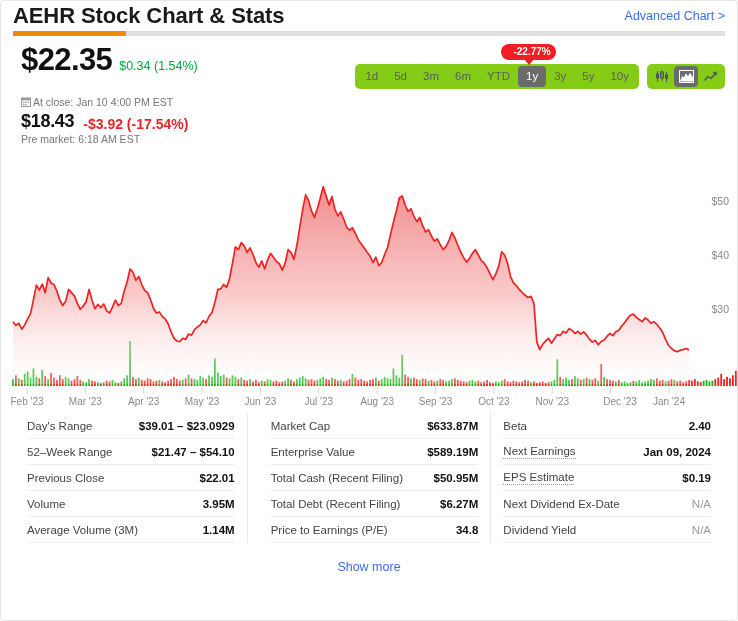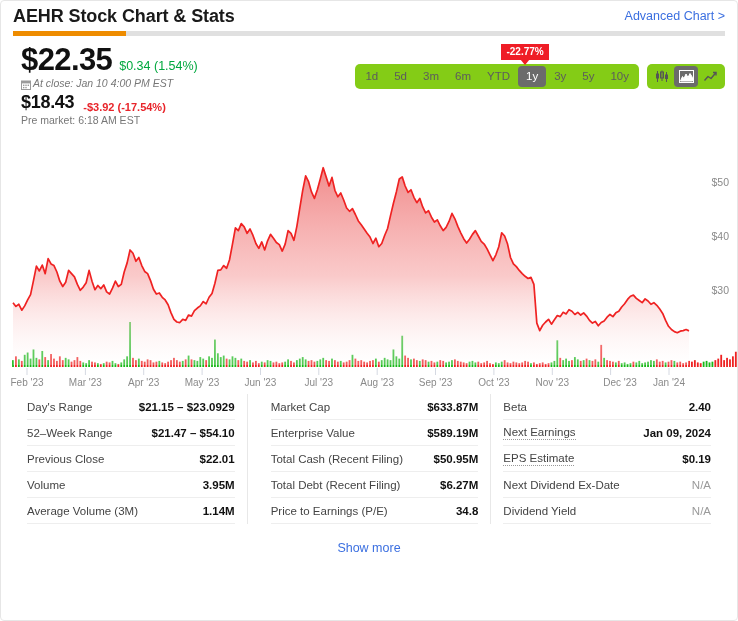--- a/index.html
+++ b/index.html
@@ -23,21 +23,21 @@
   
   .hdr {
     height: 30px;
     display: flex;
     align-items: center;
     justify-content: space-between;
     padding: 0 12px 0 12px;
     flex: 0 0 auto;
   }
   .hdr-title {
-    font-size: 18px;
+    font-size: 22px;
     font-weight: 700;
     color: #1a1a1a;
     letter-spacing: -0.1px;
   }
   .hdr-link {
     font-size: 12.5px;
     color: #3b6fe0;
     text-decoration: none;
     cursor: pointer;
     white-space: nowrap;
@@ -78,38 +78,37 @@
     letter-spacing: -0.6px;
     line-height: 1.05;
   }
   .price-chg-up {
     font-size: 12.5px;
     font-weight: 400;
     color: #00a83e;
   }
   .sub-line {
     display: flex;
-    align-items: flex-end;
+    align-items: flex-start;
     gap: 2px;
     font-size: 10.5px;
     color: #777;
-    margin-top: 0;
-    font-style: italic;
+    margin-top: 19px;
   }
   .cal-ico { display:inline-block; width:10px; height:10px; position:relative; top:1px; }
   .price-pre {
     font-size: 18px;
     font-weight: 700;
     color: #111;
     letter-spacing: -0.3px;
     line-height: 1.2;
   }
   .price-line2 { display:flex; align-items:flex-end; gap:9px; margin-top:3px; }
   .price-chg-dn {
-    font-size: 11px;
+    font-size: 14px;
     font-weight: 700;
     color: #e8242a;
   }
   .sub-line2 { font-size: 10.5px; color:#777; margin-top:1px; }
 
   
   .ctrl-wrap { display:flex; align-items:flex-start; gap:8px; position:relative; margin-top:20px; }
   .seg {
     display: flex;
     background: #84cc16;
@@ -143,22 +142,22 @@
   }
   .ico-btn.active { background: #6b6b6b; }
   .badge {
     position: absolute;
     left: 146px;
     top: -20px;
     background: #ef1d26;
     color: #fff;
     font-size: 10px;
     font-weight: 700;
-    padding: 2px 5px 3px 5px;
-    border-radius: 0;
+    padding: 2px 5px 3px 12px;
+    border-radius: 8px;
     white-space: nowrap;
   }
   .badge::after {
     content: "";
     position: absolute;
     left: 50%;
     margin-left: -5px;
     bottom: -5px;
     width: 0; height: 0;
     border-left: 5px solid transparent;
@@ -600,21 +599,21 @@
         <div class="xl" style="left: 551.273px; top: 245px;">Nov '23</div>
         <div class="xl" style="left: 619px; top: 245px;">Dec '23</div>
         <div class="xl" style="left: 668px; top: 245px;">Jan '24</div>
       </div>
   </div>
 
   <div class="stats">
     <div class="col" id="col0">
         <div class="srow">
           <span class="slabel">Day's Range</span>
-          <span class="sval">$21.15 – $23.0929</span>
+          <span class="sval">$39.01 – $23.0929</span>
         </div>
         <div class="srow">
           <span class="slabel">52–Week Range</span>
           <span class="sval">$21.47 – $54.10</span>
         </div>
         <div class="srow">
           <span class="slabel">Previous Close</span>
           <span class="sval">$22.01</span>
         </div>
         <div class="srow">

